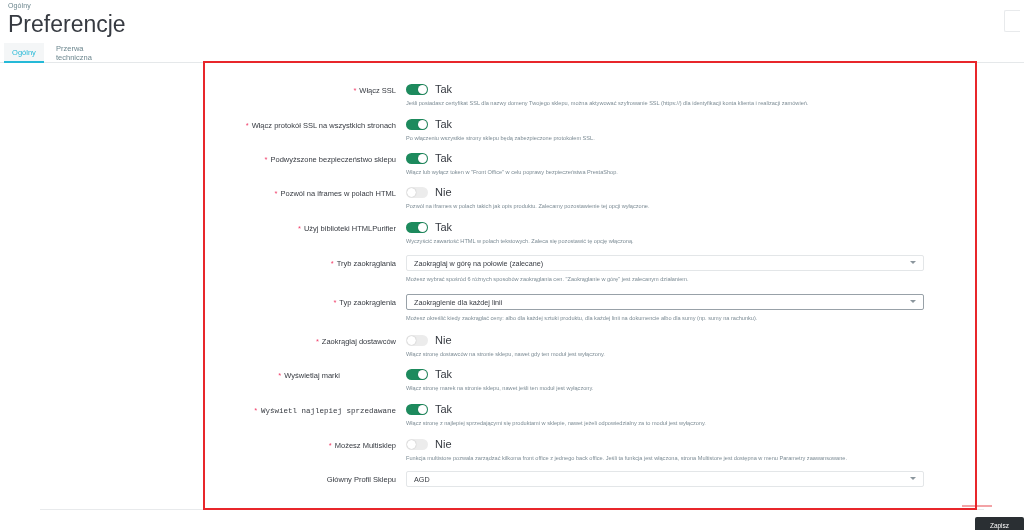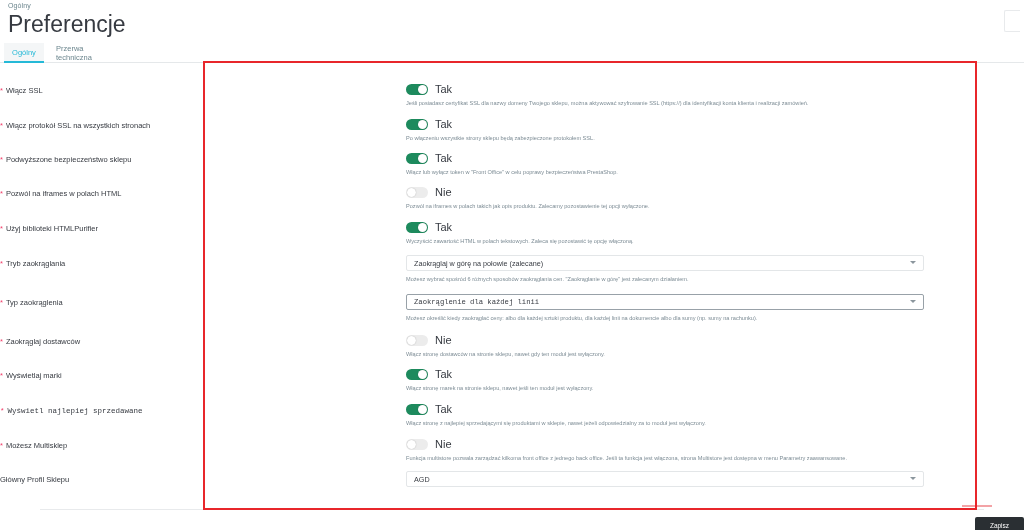--- a/index.html
+++ b/index.html
@@ -65,21 +65,21 @@
     border: 2px solid #e8262b;
     pointer-events: none;
     z-index: 30;
   }
 
   
   .form { position: absolute; left: 0; top: 0; width: 1024px; }
   .row { position: absolute; left: 0; width: 1024px; }
 
   .label {
-    position: absolute; 
+    position: absolute; text-align: right;
     font-size: 7.5px; color: #363a41; line-height: 10px;
     white-space: nowrap;
   }
   .label .req { color: #f1416c; margin-right: 3px; font-size: 7.5px; }
 
   .field { position: absolute; left: 406px; }
 
   
   .switch-wrap { display: flex; align-items: center; }
   .switch {
@@ -102,21 +102,21 @@
     line-height: 8px; white-space: nowrap;
   }
 
   
   .select {
     position: relative; height: 16px; width: 518px;
     border: 1px solid #e3e6e8; border-radius: 2px;
     background: #fff; display: flex; align-items: center;
     padding: 0 33px 0 7px; cursor: pointer;
   }
-  .select.focused { border-color: #98a1a8; font-family: Liberation Mono, monospace; }
+  .select.focused { border-color: #98a1a8; }
   .select .val {
     font-size: 7.2px; color: #363a41; white-space: nowrap; overflow: hidden;
   }
   .select .caret {
     position: absolute; right: 7px; top: 50%; margin-top: -2px;
     width: 0; height: 0;
     border-left: 3px solid transparent;
     border-right: 3px solid transparent;
     border-top: 3.5px solid #8b969d;
   }
@@ -243,21 +243,21 @@
           <div class="switch-wrap">
             <div class="switch">
               <div class="knob"></div>
             </div>
             <div class="switch-label">Nie</div>
           </div>
           <div class="hint">Włącz stronę dostawców na stronie sklepu, nawet gdy ten moduł jest wyłączony.</div>
         </div>
       </div>
       <div class="row" style="top: 368px;">
-        <div class="label" style="left: 0px; width: 396px; top: 3px;"><span class="req">*</span><span>Wyświetlaj marki</span></div>
+        <div class="label" style="left: 0px; width: 340px; top: 3px;"><span class="req">*</span><span>Wyświetlaj marki</span></div>
         <div class="field">
           <div class="switch-wrap">
             <div class="switch on">
               <div class="knob"></div>
             </div>
             <div class="switch-label">Tak</div>
           </div>
           <div class="hint">Włącz stronę marek na stronie sklepu, nawet jeśli ten moduł jest wyłączony.</div>
         </div>
       </div>

